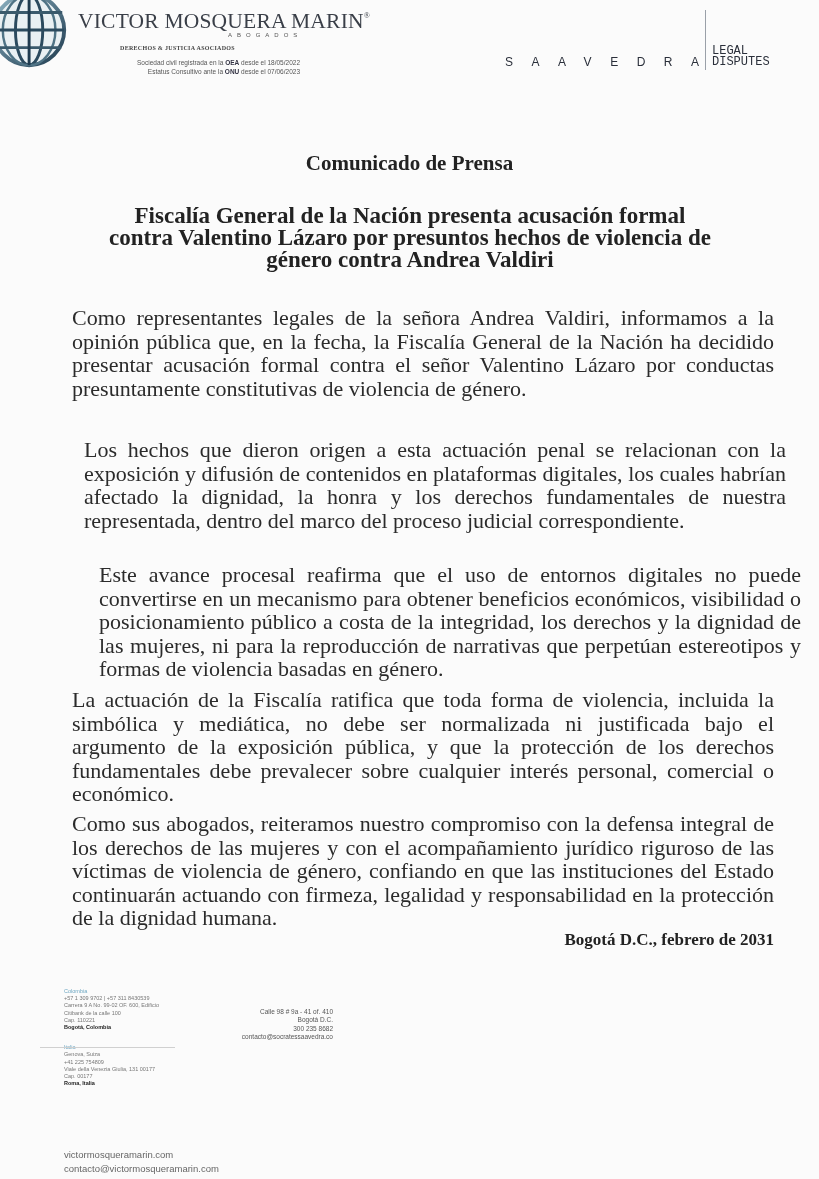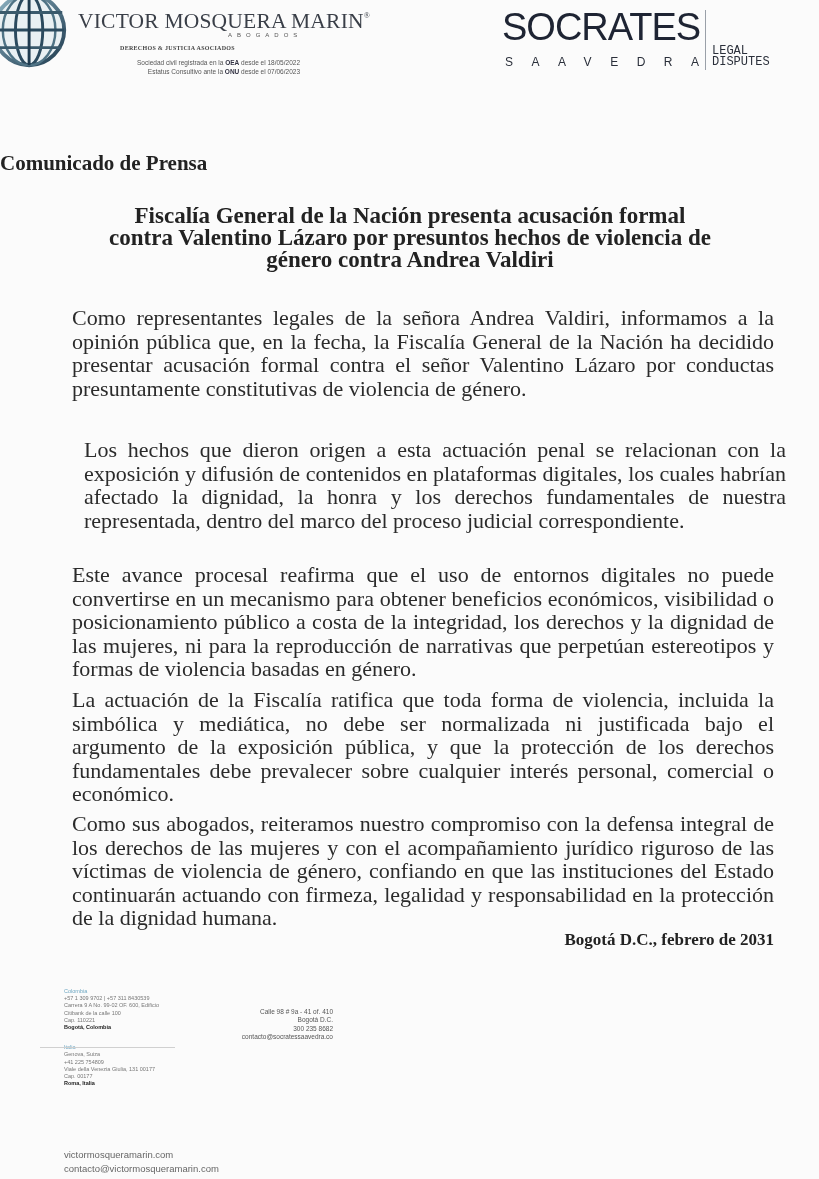--- a/index.html
+++ b/index.html
@@ -38,34 +38,34 @@
   .soc-sub {
     position: absolute; left: 505px; top: 55px; font-family: "Liberation Sans", sans-serif;
     font-size: 12px; letter-spacing: 18.5px; color: #2a2f3a;
   }
   .soc-divider { position: absolute; left: 705px; top: 10px; width: 1px; height: 60px; background: #9aa0a8; }
   .soc-legal {
     position: absolute; left: 712px; top: 46px; font-family: Liberation Mono, monospace;
     font-size: 12px; color: #2a2f3a; line-height: 11px;
   }
   .doc-title {
-    position: absolute; left: 0; top: 151px; width: 819px; text-align: left;
+    position: absolute; left: 0; top: 151px; width: 819px; text-align: center;
     font-size: 21px; font-weight: bold; color: #222;
   }
   .doc-subtitle {
     position: absolute; left: 100px; top: 205px; width: 620px; text-align: center;
     font-size: 23px; font-weight: bold; color: #222; line-height: 22px;
   }
   .body-text {
     position: absolute; left: 72px; width: 702px; font-size: 22px; line-height: 23.5px;
     text-align: justify; color: #2b2b2b; margin: 0;
   }
   .p1 { top: 306px; }
   .p2 { top: 438px; margin-left: 12px; }
-  .p3 { top: 563px; }
+  .p3 { top: 563px; margin-left: 27px; }
   .p4 { top: 688px; }
   .p5 { top: 812px; }
   .signoff {
     position: absolute; right: 45px; top: 930px; font-size: 17px; font-weight: bold; color: #222;
   }
   .footer-col1 {
     position: absolute; left: 64px; top: 988px; font-family: "Liberation Sans", sans-serif;
     font-size: 5.5px; line-height: 7.2px; color: #777;
   }
   .footer-col1 .country { color: #6ea7c2; }
@@ -107,21 +107,20 @@
   <div class="vmm-tag">DERECHOS &amp; JUSTICIA ASOCIADOS</div>
   <div class="vmm-reg">
     <div>
       <span>Sociedad civil registrada en la </span><b>OEA</b><span> desde el 18/05/2022</span>
     </div>
     <div>
       <span>Estatus Consultivo ante la </span><b>ONU</b><span> desde el 07/06/2023</span>
     </div>
   </div>
 
-  <div class="soc-name">SOCRATES</div>
   <div class="soc-sub">SAAVEDRA</div>
   <div class="soc-divider"></div>
   <div class="soc-legal">
     <div>LEGAL</div>
     <div>DISPUTES</div>
   </div>
 </div>
 
 <div class="doc-title">Comunicado de Prensa</div>
 <div class="doc-subtitle">Fiscalía General de la Nación presenta acusación formal contra Valentino Lázaro por presuntos hechos de violencia de género contra Andrea Valdiri</div>

